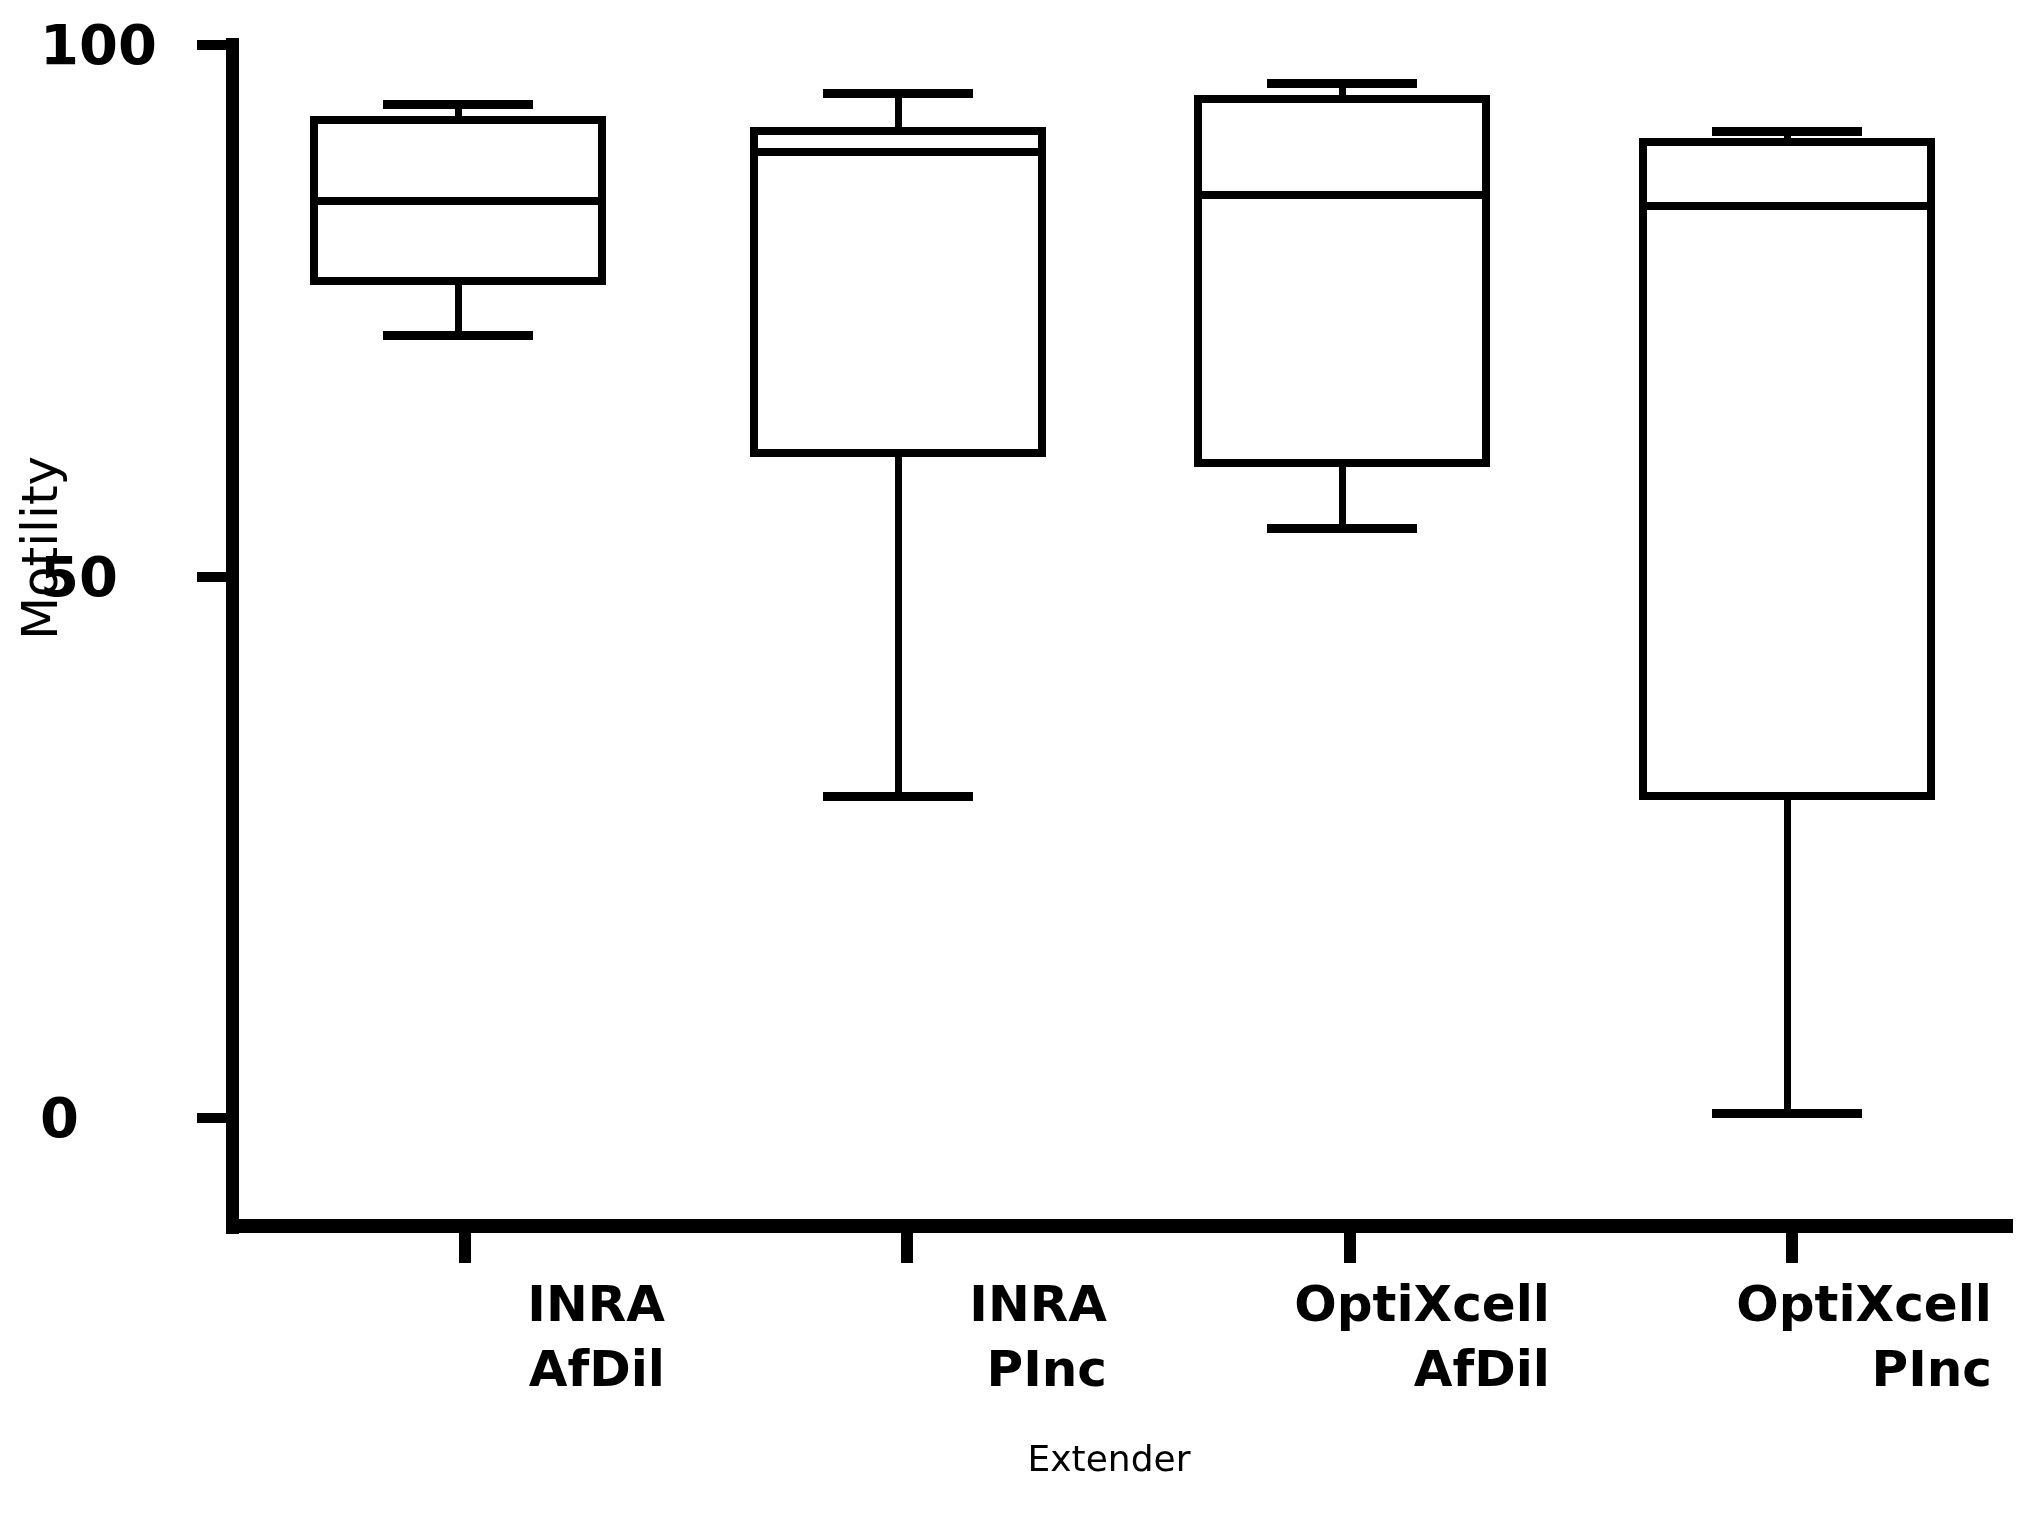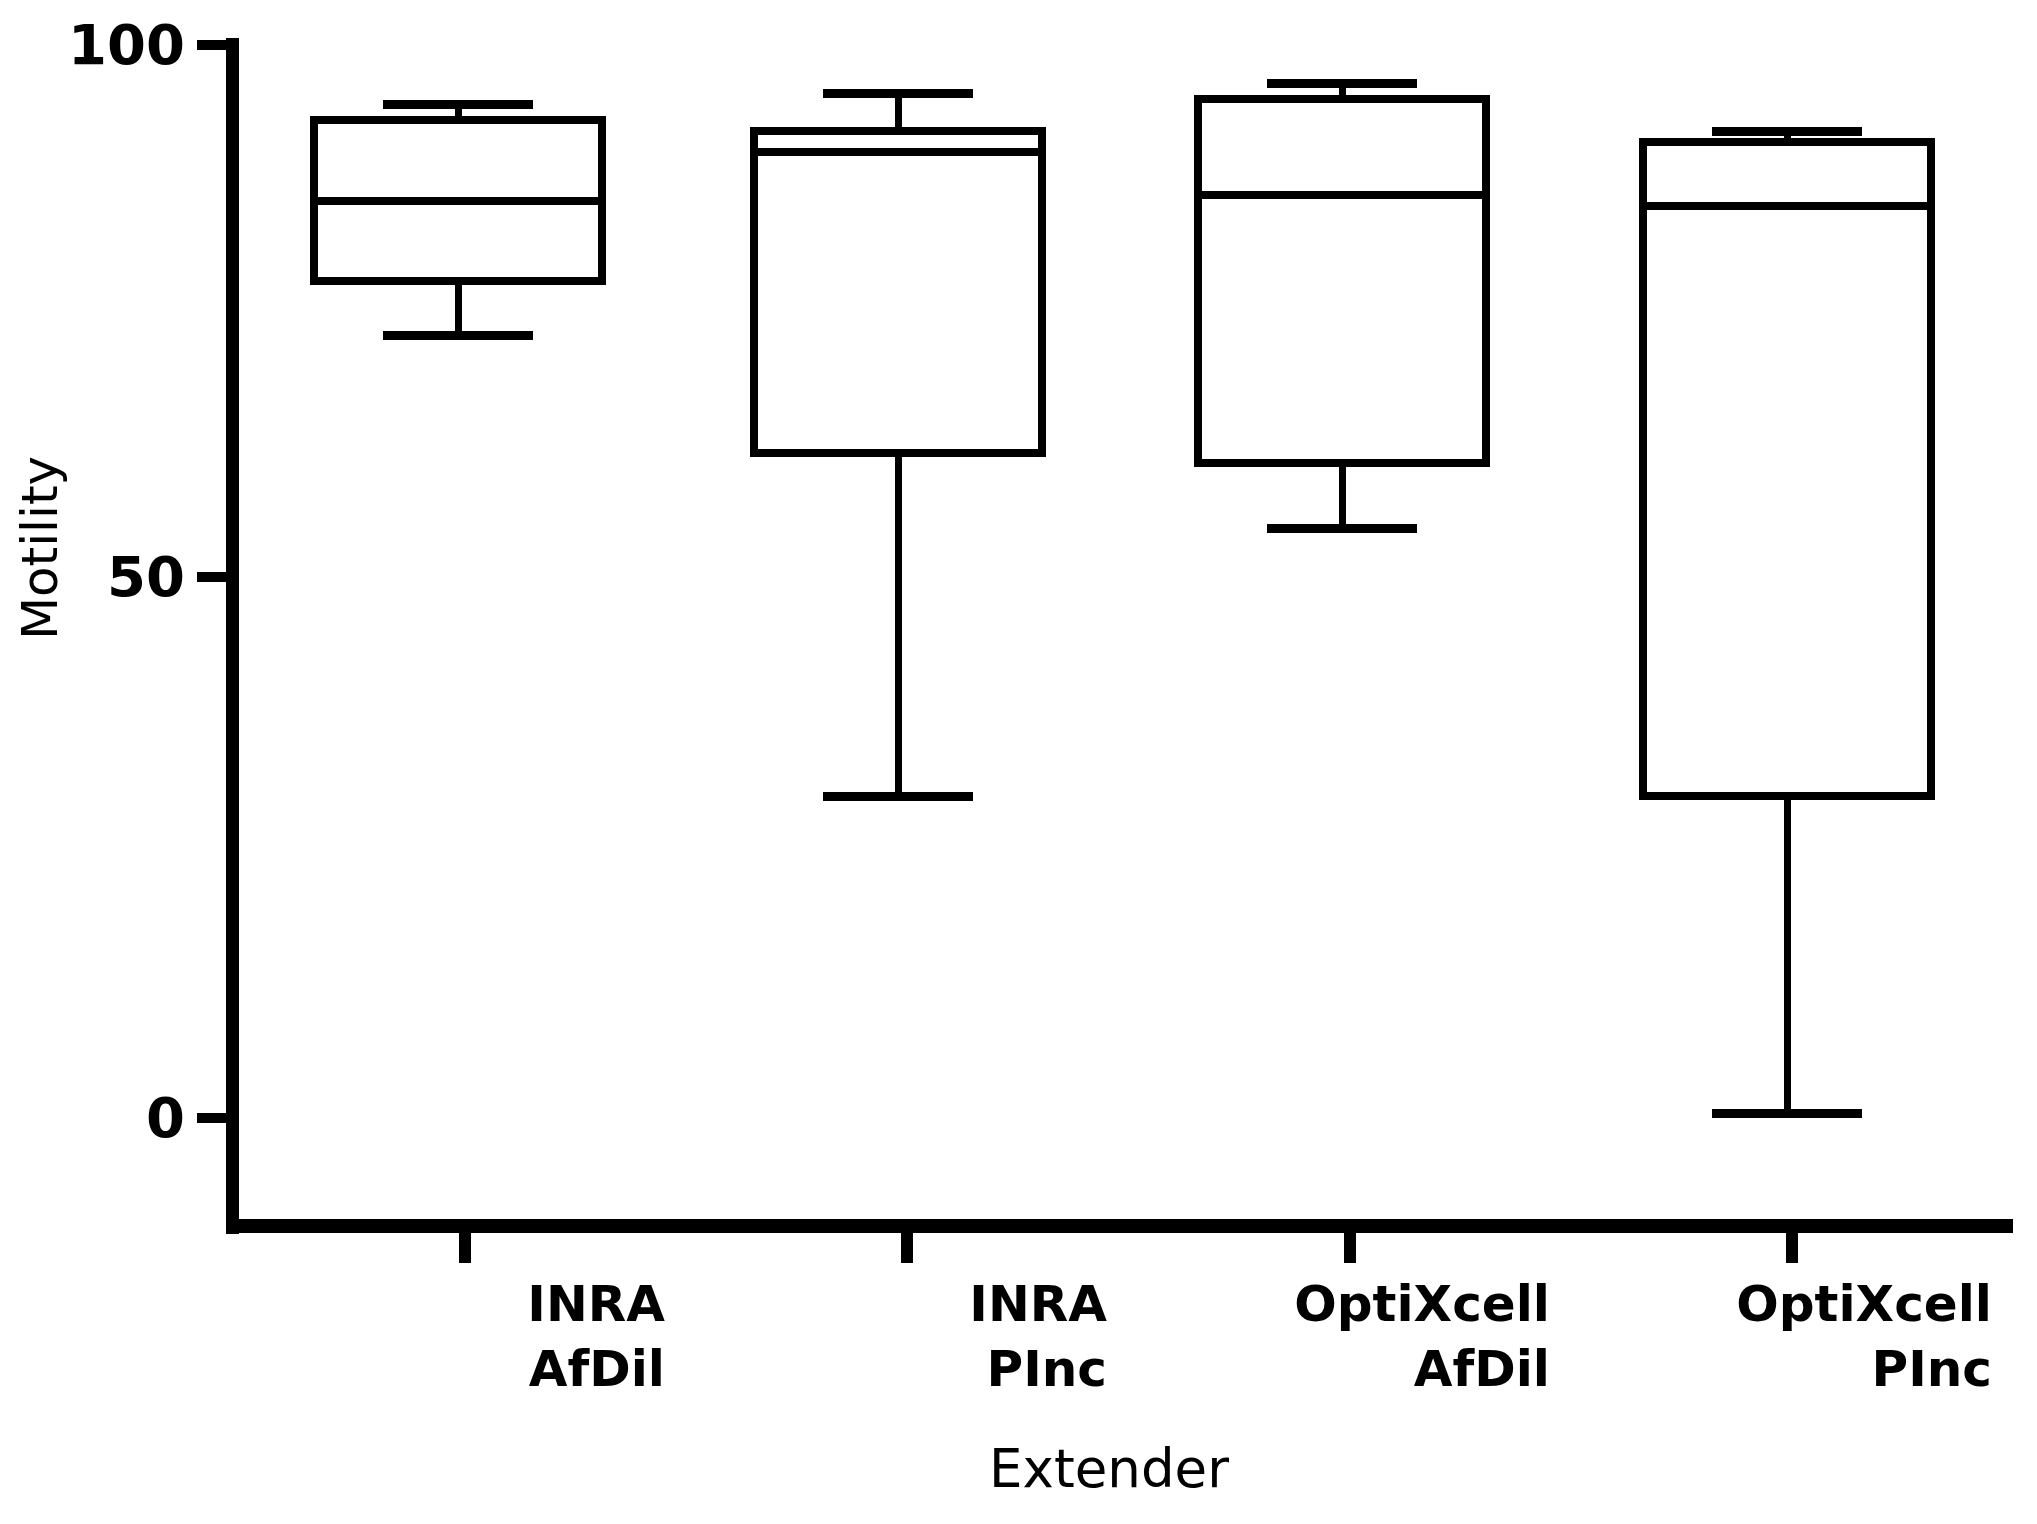--- a/index.html
+++ b/index.html
@@ -8,35 +8,35 @@
     width:2037px; height:1524px;
     background:#ffffff;
     font-family:"DejaVu Sans", sans-serif;
     color:#000;
     overflow:hidden;
   }
   .axis-line { position:absolute; background:#000; }
   .tick { position:absolute; background:#000; }
   .ytick-label {
     position:absolute; left:40px; width:145px;
-    text-align:right; font-size:56px; line-height:56px; font-weight:bold;
+    font-size:56px; line-height:56px; font-weight:bold;
   }
   .xcat-label {
     position:absolute; top:1272px; width:400px;
     text-align:right; font-size:50px; line-height:65px; font-weight:bold;
   }
   .xcat-label span { display:block; }
   .ylabel {
     position:absolute; left:40px; top:548px;
     transform:translate(-50%,-50%) rotate(-90deg);
     font-size:50px; white-space:nowrap; font-weight:normal;
   }
   .xlabel {
     position:absolute; left:909px; top:1438px; width:400px;
-    text-align:center; font-size:53px; font-weight:normal;
+    text-align:center; font-size:36px; font-weight:normal;
   }
 </style>
 </head>
 <body>
 
 <div class="figure">
 
   <div class="axis-line" style="left:226px; top:38px; width:13px; height:1196px;"></div>
   <div class="axis-line" style="left:226px; top:1219px; width:1787px; height:14px;"></div>
 

